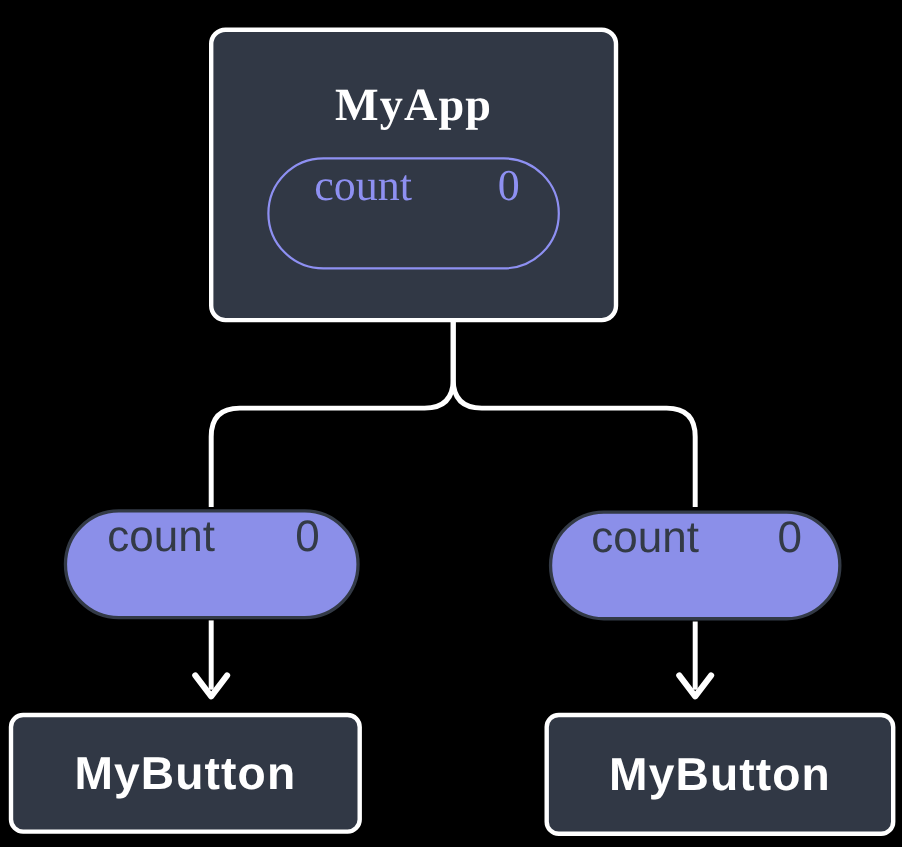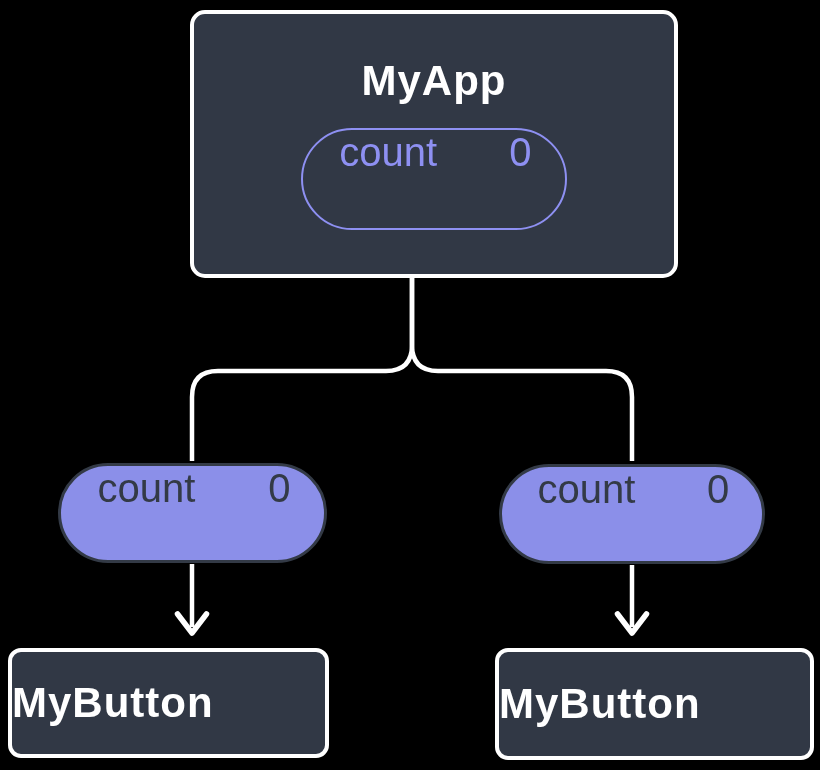--- a/index.html
+++ b/index.html
@@ -46,21 +46,21 @@
     stroke-linecap: round;
     stroke-linejoin: round;
   }
 
   .node {
     position: absolute;
     background: var(--node-bg);
     border: 4px solid var(--node-border);
     border-radius: 15px;
   }
-  .root-node { left: 190px; top: 10px; width: 488px; height: 268px; }
+  .root-node { left: 190px; top: 25px; width: 372px; height: 268px; font-family: Liberation Serif, serif; }
 
   .node-title {
     color: var(--node-text);
     font-size: 42px;
     font-weight: 700;
     letter-spacing: 1px;
     line-height: 1;
     text-align: center;
   }
   .root-title {
@@ -111,20 +111,21 @@
     border: 3px solid var(--pill-dark);
     color: var(--pill-dark);
   }
   .solid-pill .pill-divider { width: 3px; background: var(--pill-dark); }
   .left-pill  { left: 58px;  top: 463px; width: 269px; height: 100px; }
   .right-pill { left: 499px; top: 464px; width: 266px; height: 100px; }
 
   .child-node {
     display: flex;
     align-items: center;
+    justify-content: center;
     border-radius: 13px;
   }
   .left-child  { left: 8px;   top: 648px; width: 321px; height: 110px; }
   .right-child { left: 495px; top: 648px; width: 319px; height: 112px; }
 </style>
 </head>
 <body>
 
 <div class="canvas">
 

